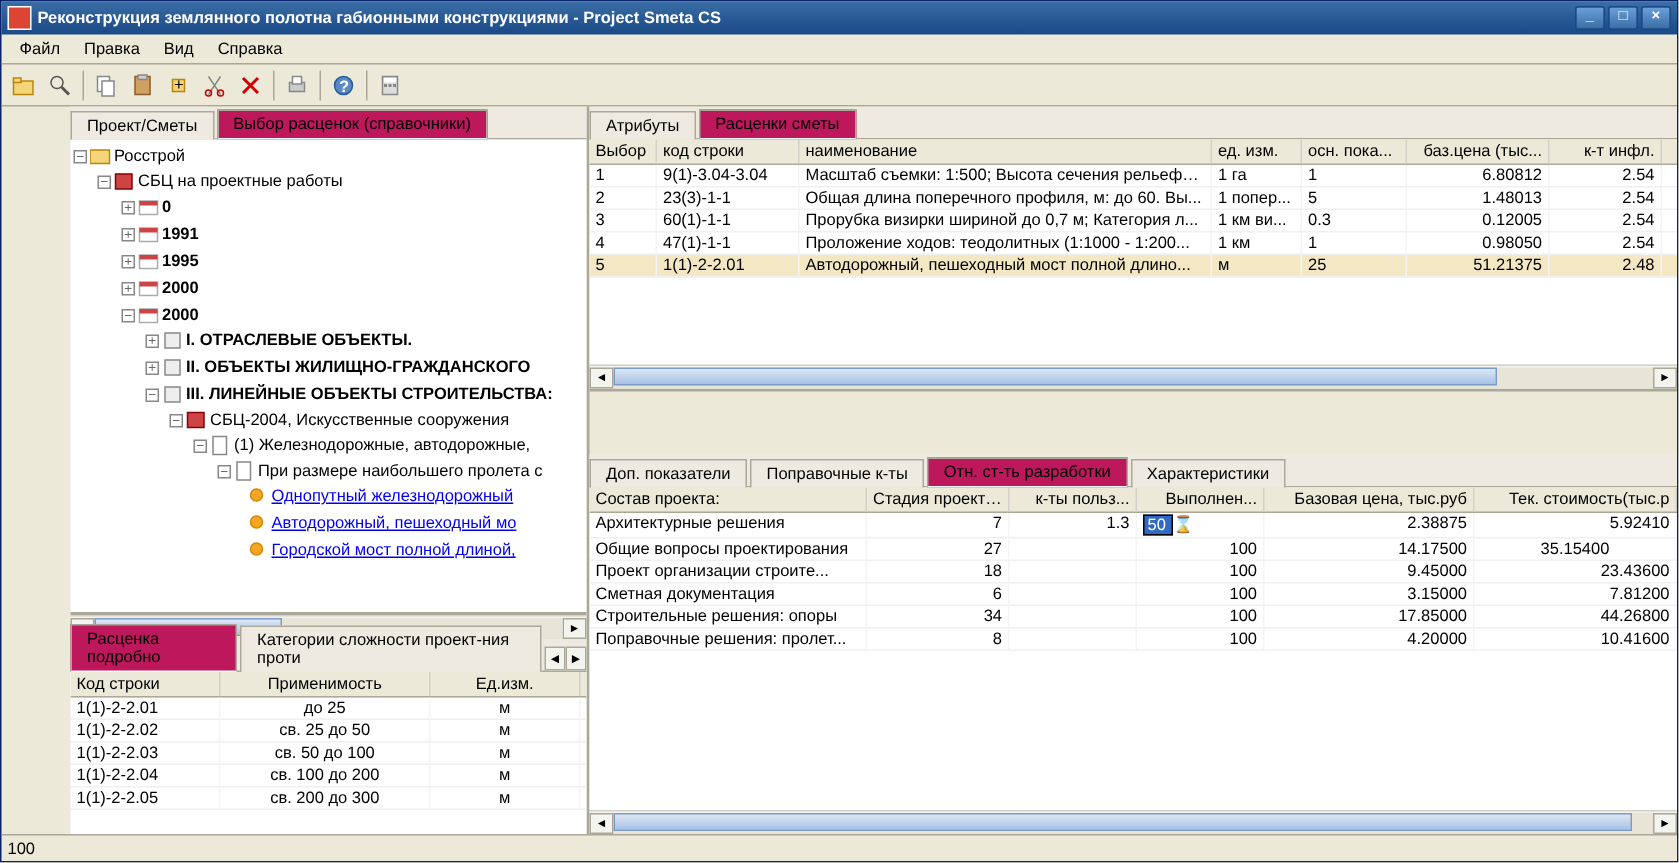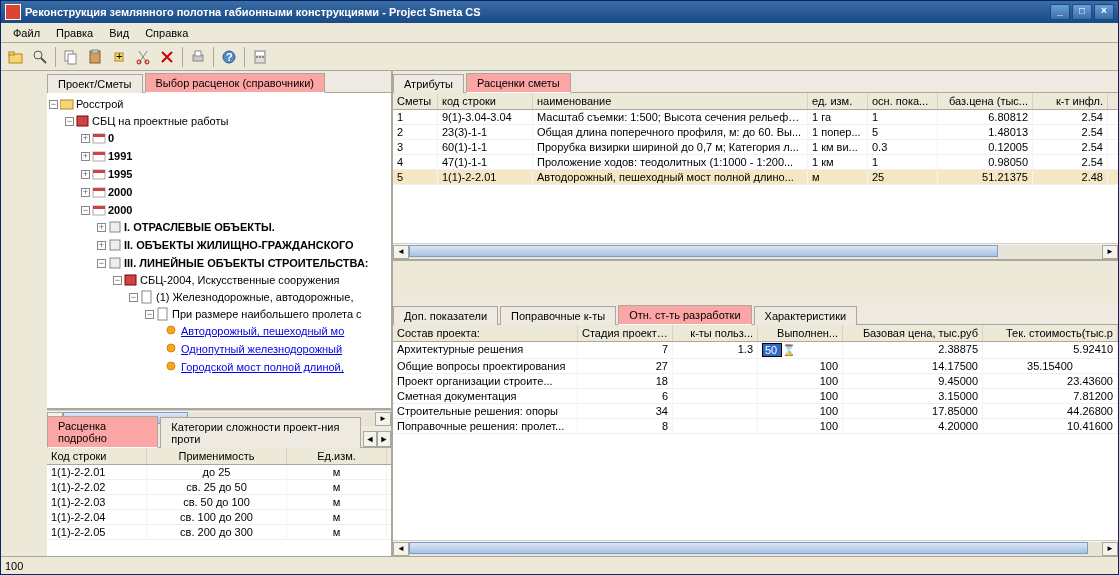--- a/index.html
+++ b/index.html
@@ -12,21 +12,21 @@
 .menubar { height: 20px; display: flex; align-items: center; padding: 0 4px; border-bottom: 1px solid #aca899; }
 .menubar span { padding: 2px 8px; cursor: pointer; }
 .toolbar { height: 28px; display: flex; align-items: center; padding: 2px 4px; border-bottom: 1px solid #aca899; gap: 2px; }
 .tbtn { width: 22px; height: 22px; display: flex; align-items: center; justify-content: center; cursor: pointer; border: 1px solid transparent; }
 .tsep { width: 1px; height: 20px; background: #aca899; margin: 0 2px; }
 .mainarea { flex: 1; display: flex; overflow: hidden; }
 .leftpane { width: 360px; display: flex; flex-direction: column; border-right: 2px solid #aca899; margin-left: 46px; }
 .rightpane { flex: 1; display: flex; flex-direction: column; gap: 42px; }
 .tabs { height: 22px; display: flex; align-items: flex-end; background: #eeeae1; border-bottom: 1px solid #aca899; }
 .tab { padding: 3px 10px; border: 1px solid #aca899; border-bottom: none; margin-right: 2px; cursor: pointer; background: #eeeae1; position: relative; top: 1px; }
-.tab.active { background: #fca5a5; border-bottom: 1px solid #fcfcfc; }
+.tab.active { background: #be185d; border-bottom: 1px solid #fcfcfc; }
 .tabs .navbtns { margin-left: auto; display: flex; }
 .navb { width: 14px; height: 16px; border: 1px solid #aca899; text-align: center; cursor: pointer; font-size: 9px; line-height: 14px; background: #f4f4ee; }
 .tree { flex: 1; background: #fff; overflow: auto; border-bottom: 2px solid #aca899; padding: 2px; }
 .tree ul { list-style: none; padding-left: 0; }
 .tree li { white-space: nowrap; padding: 1px 0; }
 .tree li > div { display: flex; align-items: center; min-height: 16px; }
 .tree .ind { display: inline-block; width: 16px; text-align: center; color: #666; font-size: 9px; cursor: pointer; border: 1px solid #888; height: 9px; width: 9px; line-height: 7px; margin-right: 2px; }
 .tree .ticon { width: 14px; height: 14px; display: inline-block; margin-right: 2px; }
 .bold { font-weight: bold; }
 .lowerleft { height: 130px; display: flex; flex-direction: column; }
@@ -293,31 +293,31 @@
                                         <span>При размере наибольшего пролета с</span>
                                       </div>
                                     <ul>
                                       <li>
                                           <div style="padding-left:116px">
                                             <span class="ticon">
                                               <svg width="12" height="12">
                                                 <circle cx="6" cy="6" r="4" fill="#f5a623" stroke="#d48806"></circle>
                                               </svg>
                                             </span>
-                                            <a class="treelnk">Автодорожный, пешеходный мо</a>
+                                            <a class="treelnk">Однопутный железнодорожный</a>
                                           </div>
                                         </li>
                                       <li>
                                           <div style="padding-left:116px">
                                             <span class="ticon">
                                               <svg width="12" height="12">
                                                 <circle cx="6" cy="6" r="4" fill="#f5a623" stroke="#d48806"></circle>
                                               </svg>
                                             </span>
-                                            <a class="treelnk">Однопутный железнодорожный</a>
+                                            <a class="treelnk">Автодорожный, пешеходный мо</a>
                                           </div>
                                         </li>
                                       <li>
                                           <div style="padding-left:116px">
                                             <span class="ticon">
                                               <svg width="12" height="12">
                                                 <circle cx="6" cy="6" r="4" fill="#f5a623" stroke="#d48806"></circle>
                                               </svg>
                                             </span>
                                             <a class="treelnk">Городской мост полной длиной,</a>
@@ -394,21 +394,21 @@
     </div>
 
     <div class="rightpane">
       <div class="righttop">
         <div class="tabs">
           <div class="tab">Атрибуты</div>
           <div class="tab active">Расценки сметы</div>
         </div>
         <div class="table">
           <div class="thdr">
-            <div style="width:45px">Сметы</div>
+            <div style="width:45px">Выбор</div>
             <div style="width:95px">код строки</div>
             <div style="width:275px">наименование</div>
             <div style="width:60px">ед. изм.</div>
             <div style="width:70px">осн. пока...</div>
             <div style="width:95px;text-align:right">баз.цена (тыс...</div>
             <div style="width:75px;text-align:right">к-т инфл.</div>
           </div>
           <div id="upperRows">
               <div class="trow">
                 <div style="width:45px">1</div>

